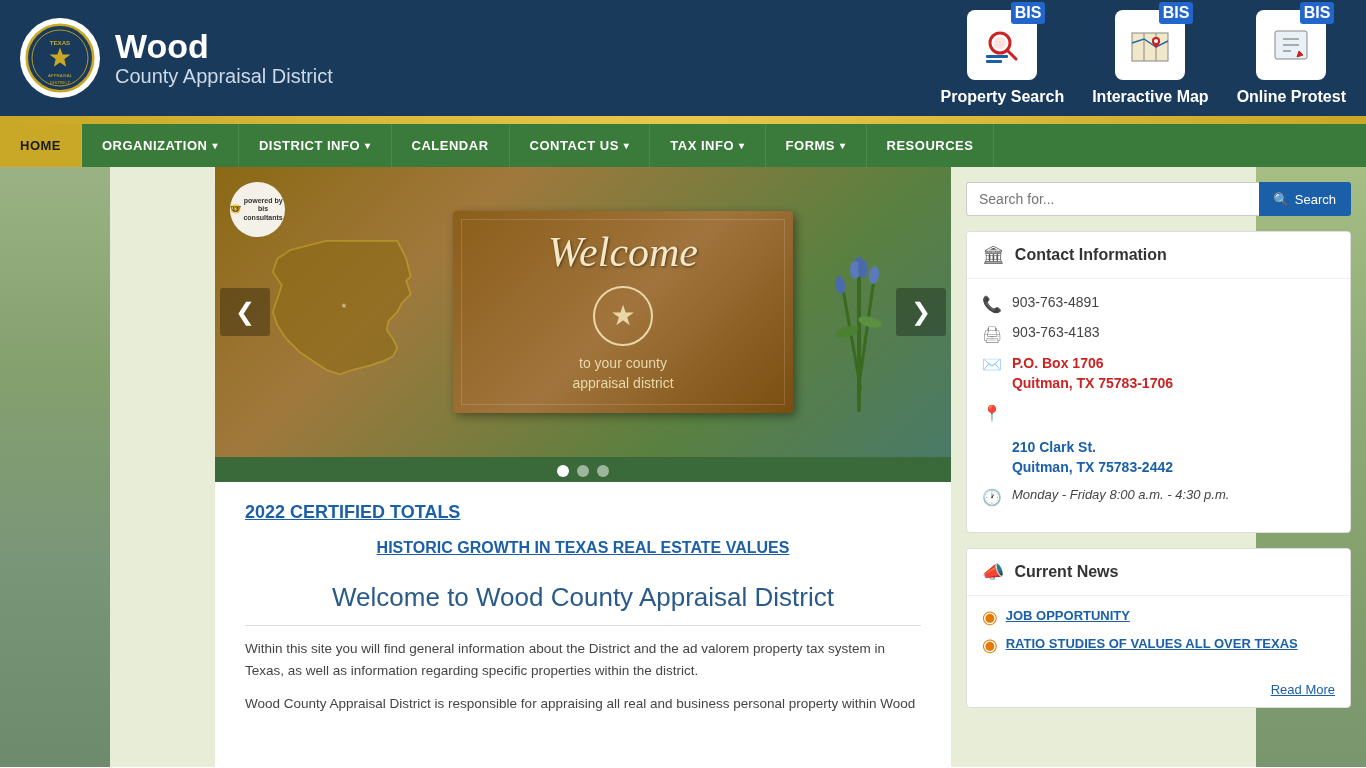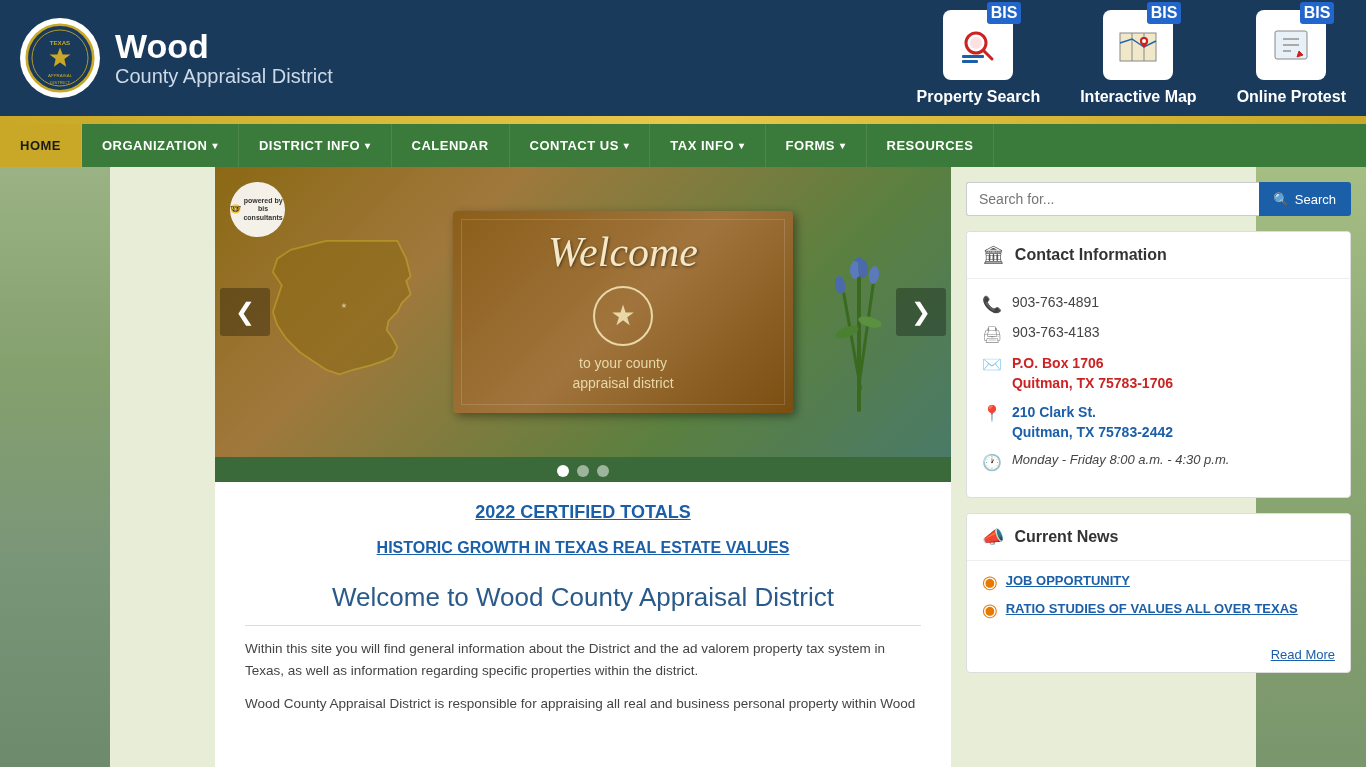--- a/index.html
+++ b/index.html
@@ -38,21 +38,21 @@
       font-size: 34px;
       font-weight: bold;
       line-height: 1.1;
     }
     .header-title p {
       color: #ccd9e8;
       font-size: 20px;
     }
     .header-icons {
       display: flex;
-      gap: 40px;
+      gap: 28px;
       align-items: center;
     }
     .header-icon-item {
       display: flex;
       flex-direction: column;
       align-items: center;
       color: #fff;
       text-decoration: none;
       gap: 8px;
       cursor: pointer;
@@ -259,21 +259,21 @@
       line-height: 1.2;
     }
 
     
     .main-content {
       padding: 20px 30px;
       background: #fff;
     }
     .cert-link {
       display: block;
-      text-align: center;
+      text-align: left;
       color: #1a5fa8;
       font-size: 18px;
       font-weight: bold;
       text-decoration: underline;
       margin-bottom: 10px;
       cursor: pointer;
     }
     .growth-link {
       display: block;
       text-align: center;
@@ -656,21 +656,21 @@
           </div>
           <div class="contact-row">
             <span class="contact-icon">✉️</span>
             <a class="contact-link">
               <span>P.O. Box 1706</span><br>
               <span>Quitman, TX 75783-1706</span>
             </a>
           </div>
           <div class="contact-row">
             <span class="contact-icon">📍</span>
-            <a class="contact-link" style="color:#1a5fa8;">
+            <a class="contact-link" style="color:#1a5fa8;margin-top:35px;">
               <span>210 Clark St.</span><br>
               <span>Quitman, TX 75783-2442</span>
             </a>
           </div>
           <div class="contact-row">
             <span class="contact-icon">🕐</span>
             <span class="hours-text">Monday - Friday 8:00 a.m. - 4:30 p.m.</span>
           </div>
         </div>
       </div>

